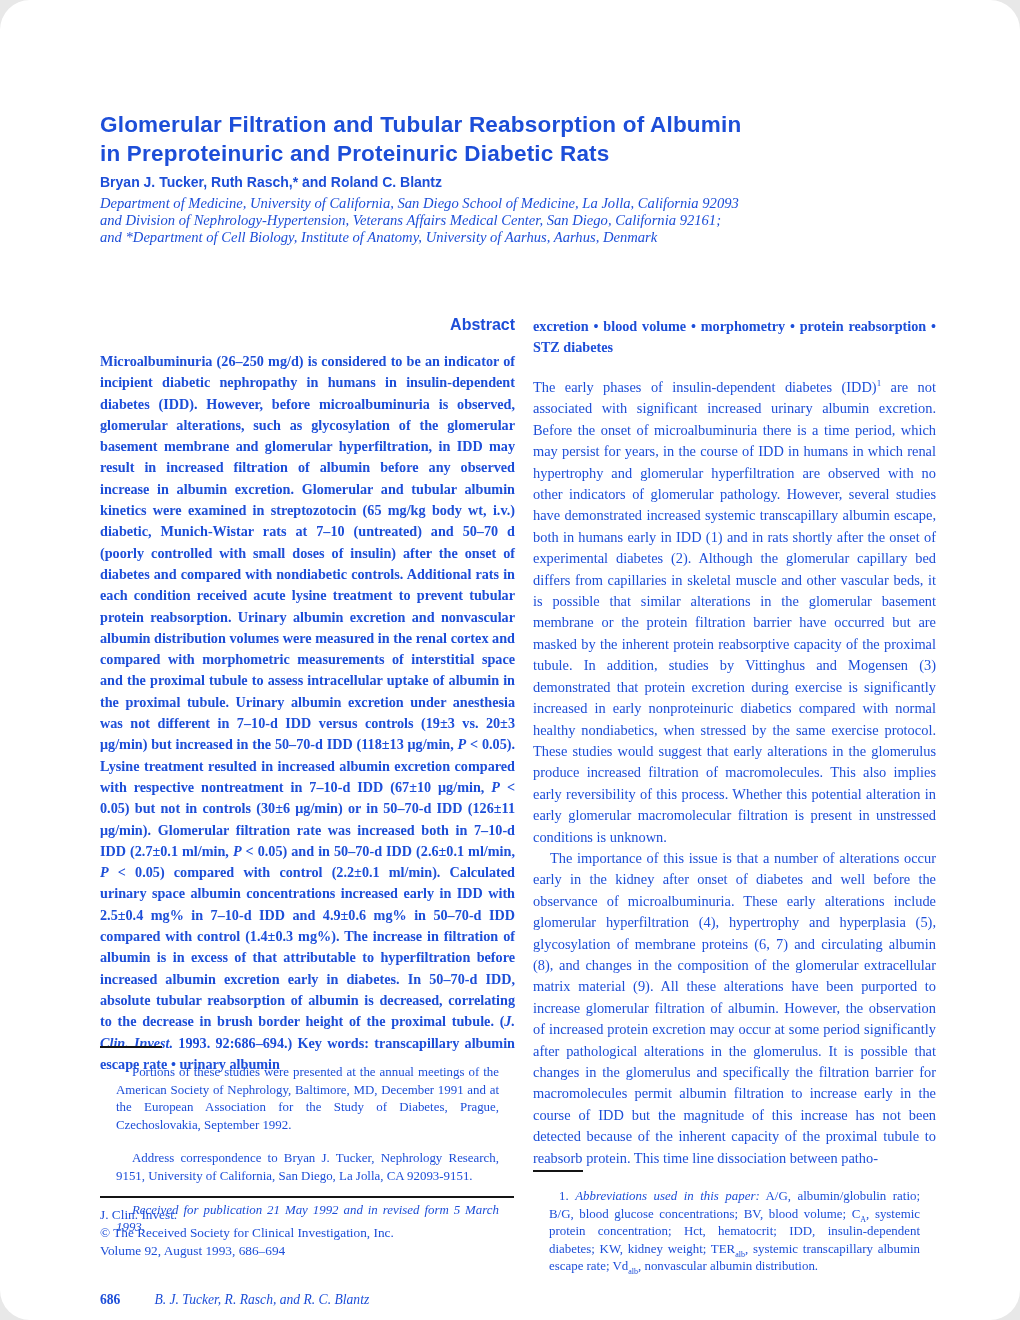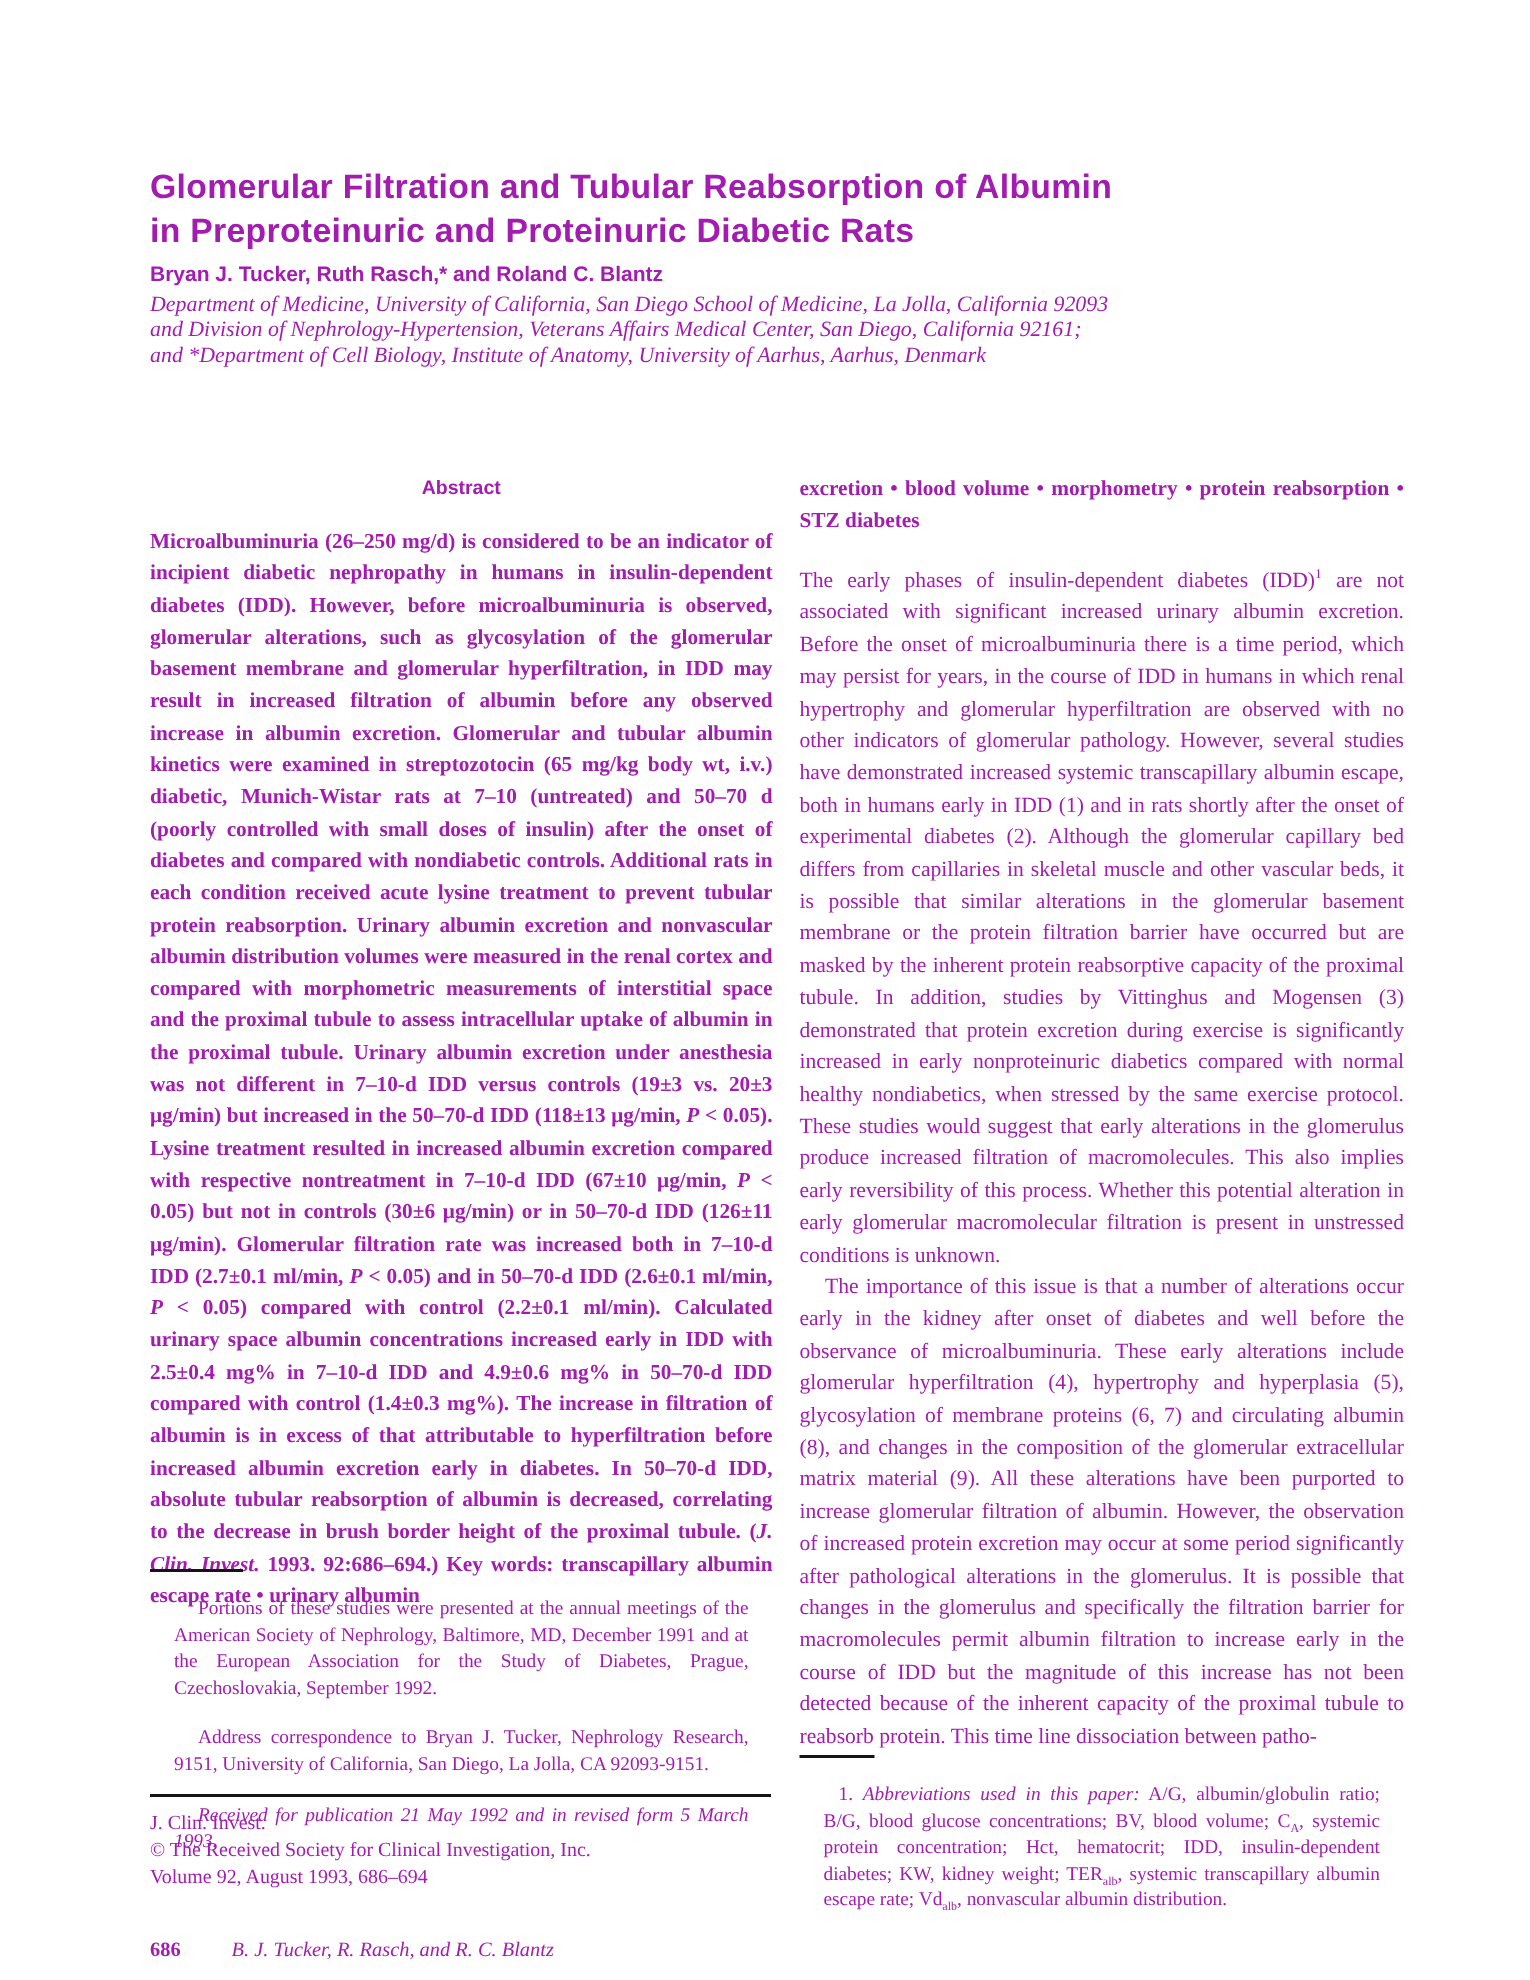--- a/index.html
+++ b/index.html
@@ -1,22 +1,23 @@
 <!DOCTYPE html>
 <html><head>
 <meta charset="utf-8">
 <style>
   html,body{margin:0;padding:0;background:#e8e8e8;}
   .page{
     position:relative;
     width:1020px;height:1320px;
     background:#ffffff;
-    color:#a21caf;
+    color:#1d4ed8;
     font-family:"Liberation Serif", serif;
     overflow:hidden;
+    border-radius:30px;
   }
   
   .title{
     position:absolute;left:100px;top:110px;width:660px;
     font-family:"Liberation Sans", sans-serif;
     font-weight:700;font-size:22.5px;line-height:29px;
     white-space:pre-line;letter-spacing:0.2px;
   }
   .authors{
     position:absolute;left:100px;top:174px;width:660px;
@@ -27,22 +28,22 @@
     position:absolute;left:100px;top:195px;width:700px;
     font-style:italic;font-size:14.6px;line-height:16.8px;
     white-space:pre-line;
   }
   
   .col{position:absolute;top:316px;text-align:justify;}
   .col-left{left:100px;width:415px;}
   .col-right{left:533px;width:403px;}
   h2.section{
     font-family:"Liberation Sans", sans-serif;
-    font-weight:700;font-size:13px;line-height:18px;
-    margin:0;text-align:center;
+    font-weight:700;font-size:16px;line-height:18px;
+    margin:0;text-align:right;
   }
   .abstract-body{
     margin:17px 0 17px 0;
     font-weight:700;font-size:14.2px;line-height:21.3px;
   }
   .keywords{
     font-weight:700;font-size:14.2px;line-height:21px;
     margin:0 0 19px 0;
   }
   .intro-body{margin:15px 0 0 0;font-size:14.4px;line-height:21.4px;}

